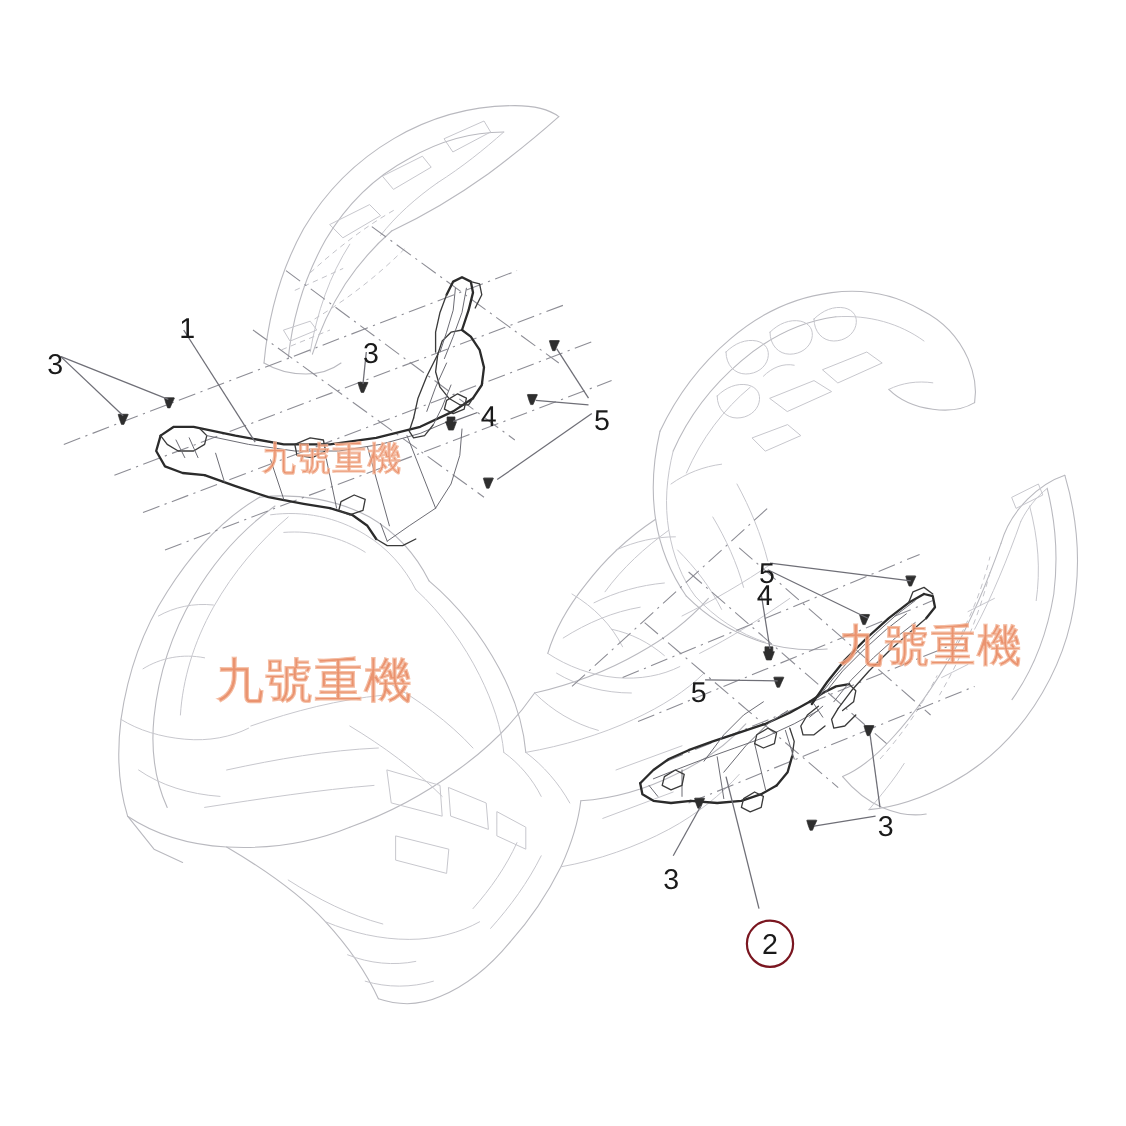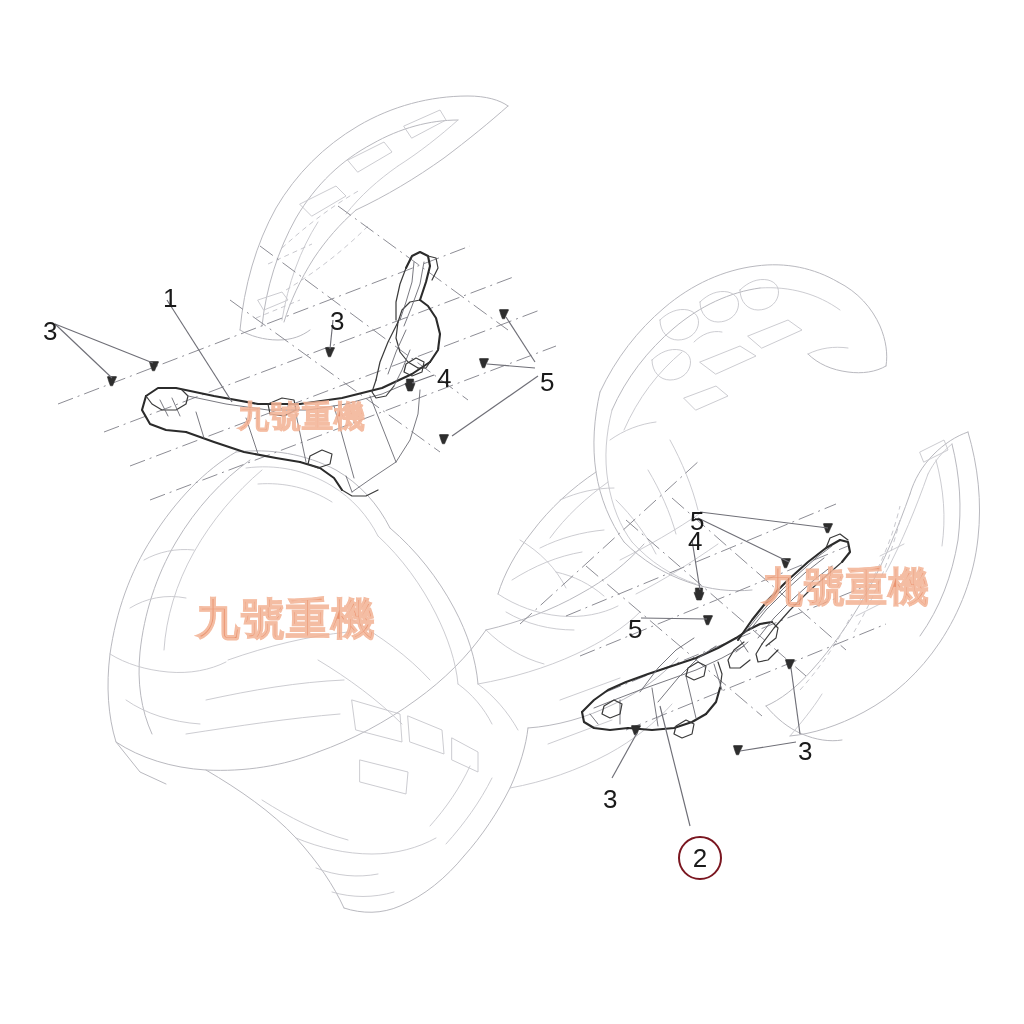--- a/index.html
+++ b/index.html
@@ -8,21 +8,21 @@
     width:1024px;height:1024px;overflow:hidden;
     font-family:"Liberation Sans","DejaVu Sans",sans-serif;
     position:relative;
   }
   #stage{position:absolute;inset:0;width:1024px;height:1024px;background:#fff;}
   #art{position:absolute;left:0;top:0;width:1024px;height:1024px;}
   .wm{
     position:absolute;
     color:#e8855c;
     font-family:"DejaVu Sans","Liberation Sans",sans-serif;
-    font-weight:700;
+    font-weight:400;
     letter-spacing:1px;
     white-space:nowrap;
     opacity:.88;
     pointer-events:none;
     -webkit-text-stroke:1px #f3b497;
   }
   .callout{
     position:absolute;
     color:#1a1a1a;
     font-family:"Liberation Sans","DejaVu Sans",sans-serif;

